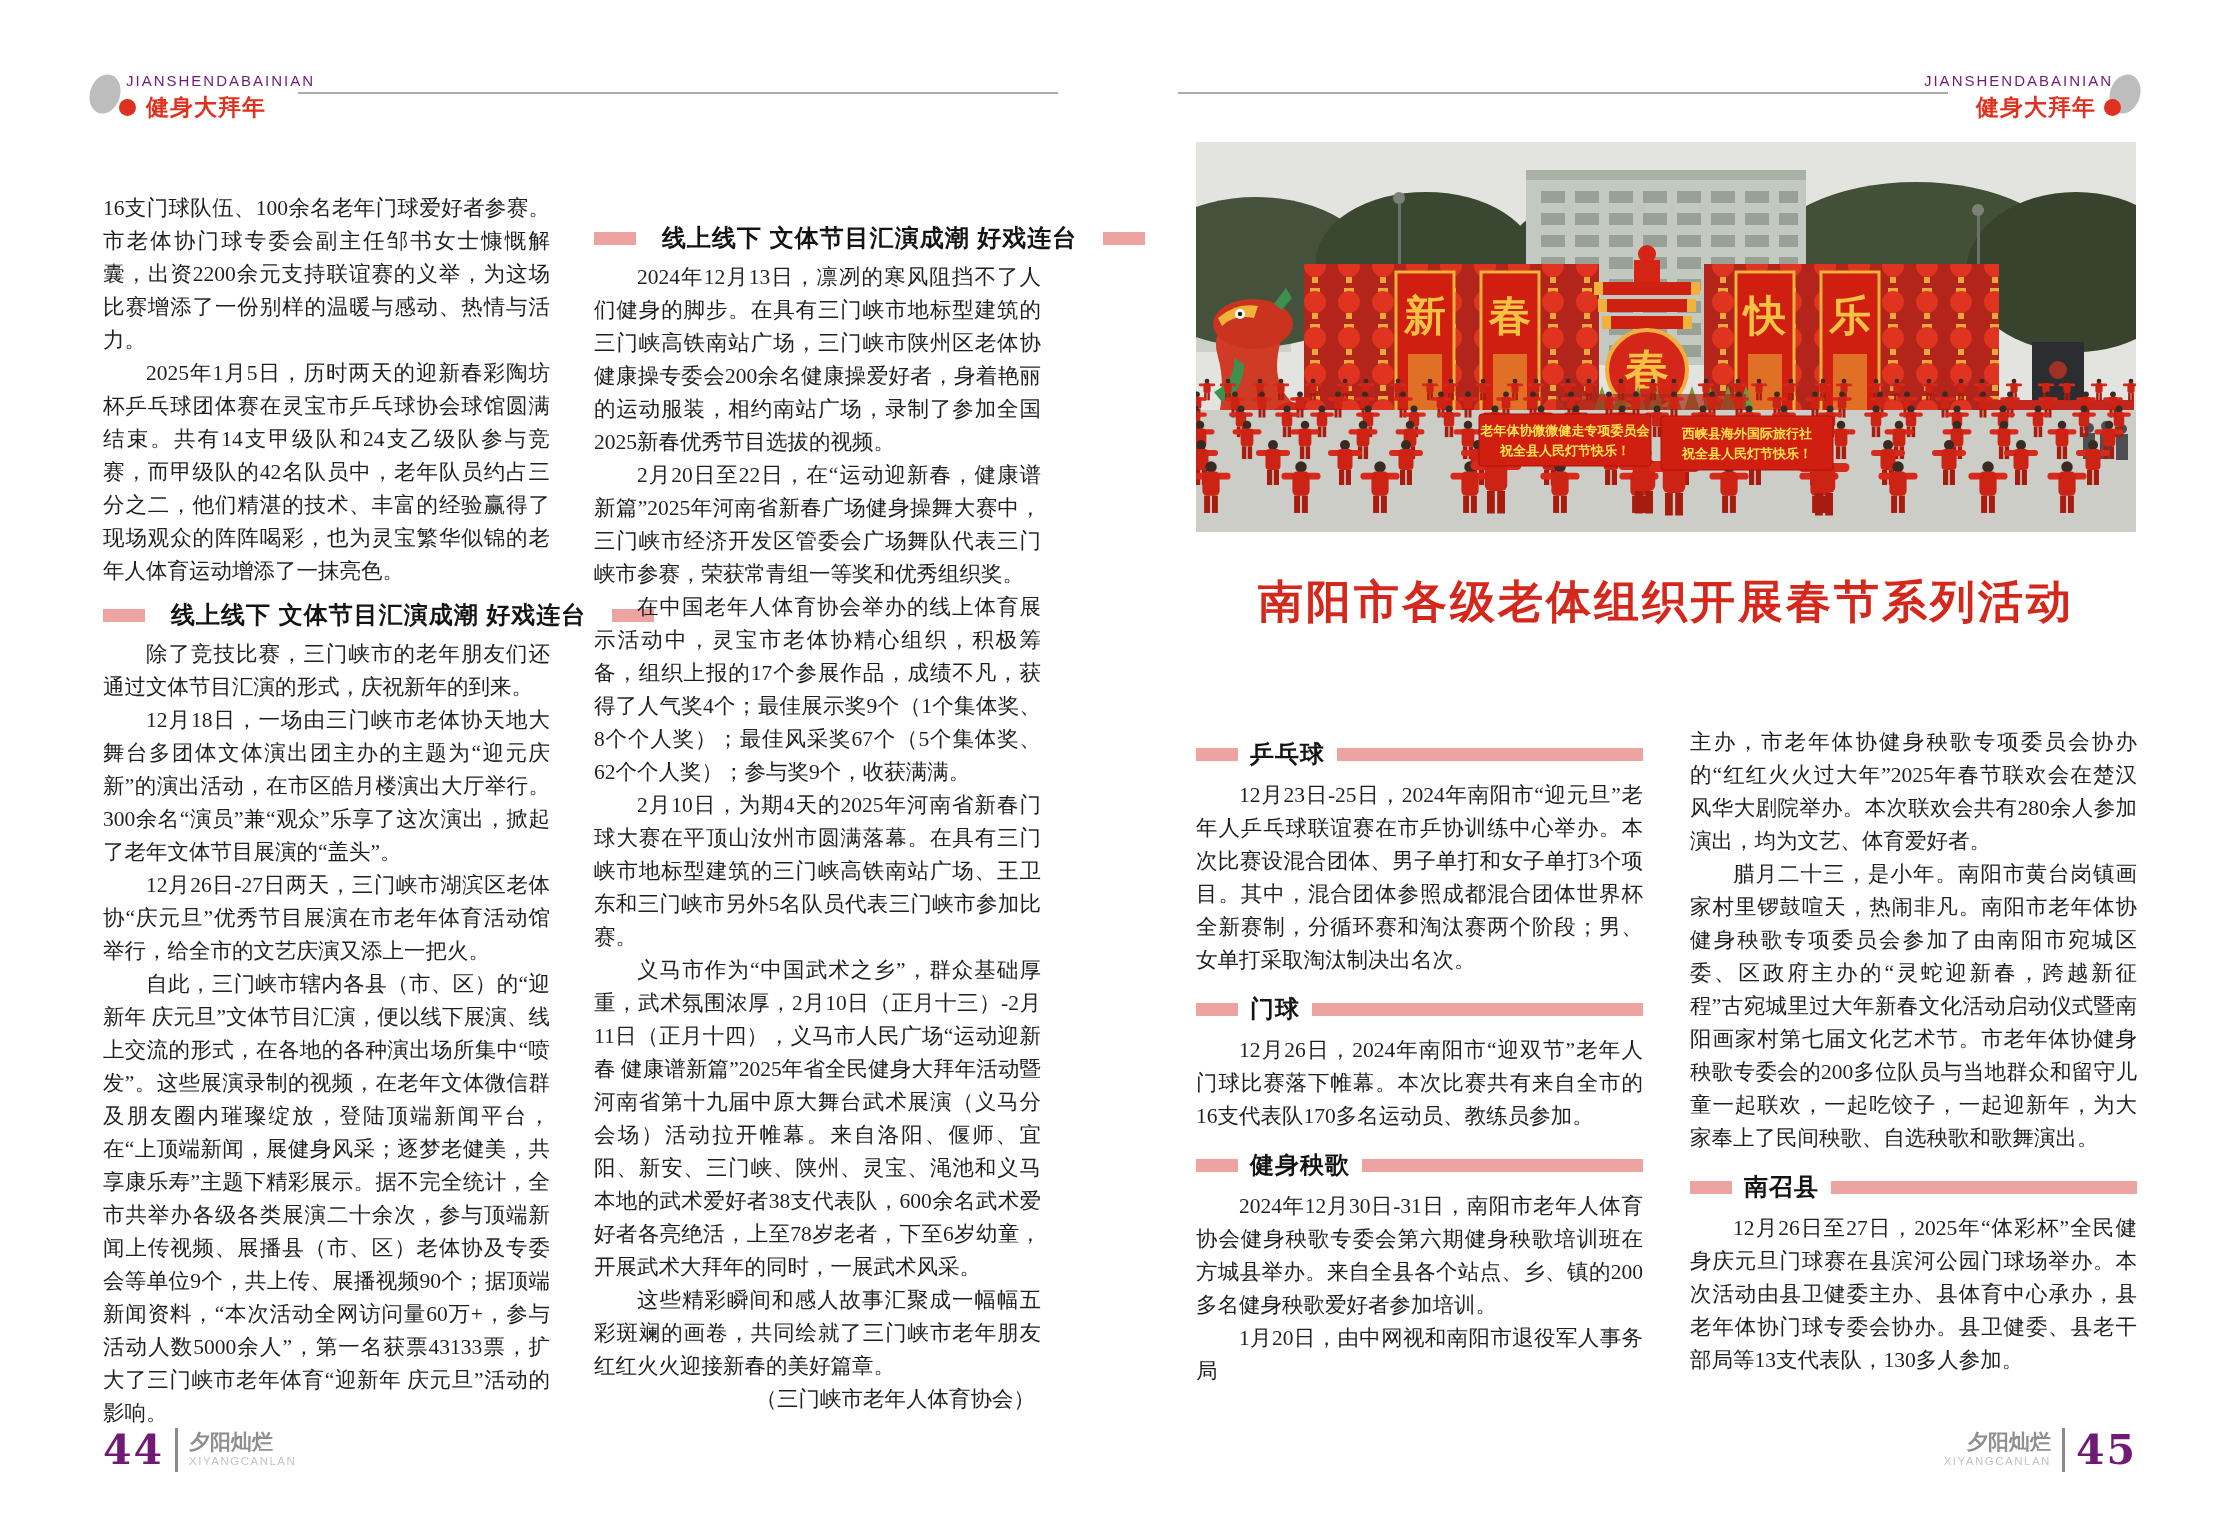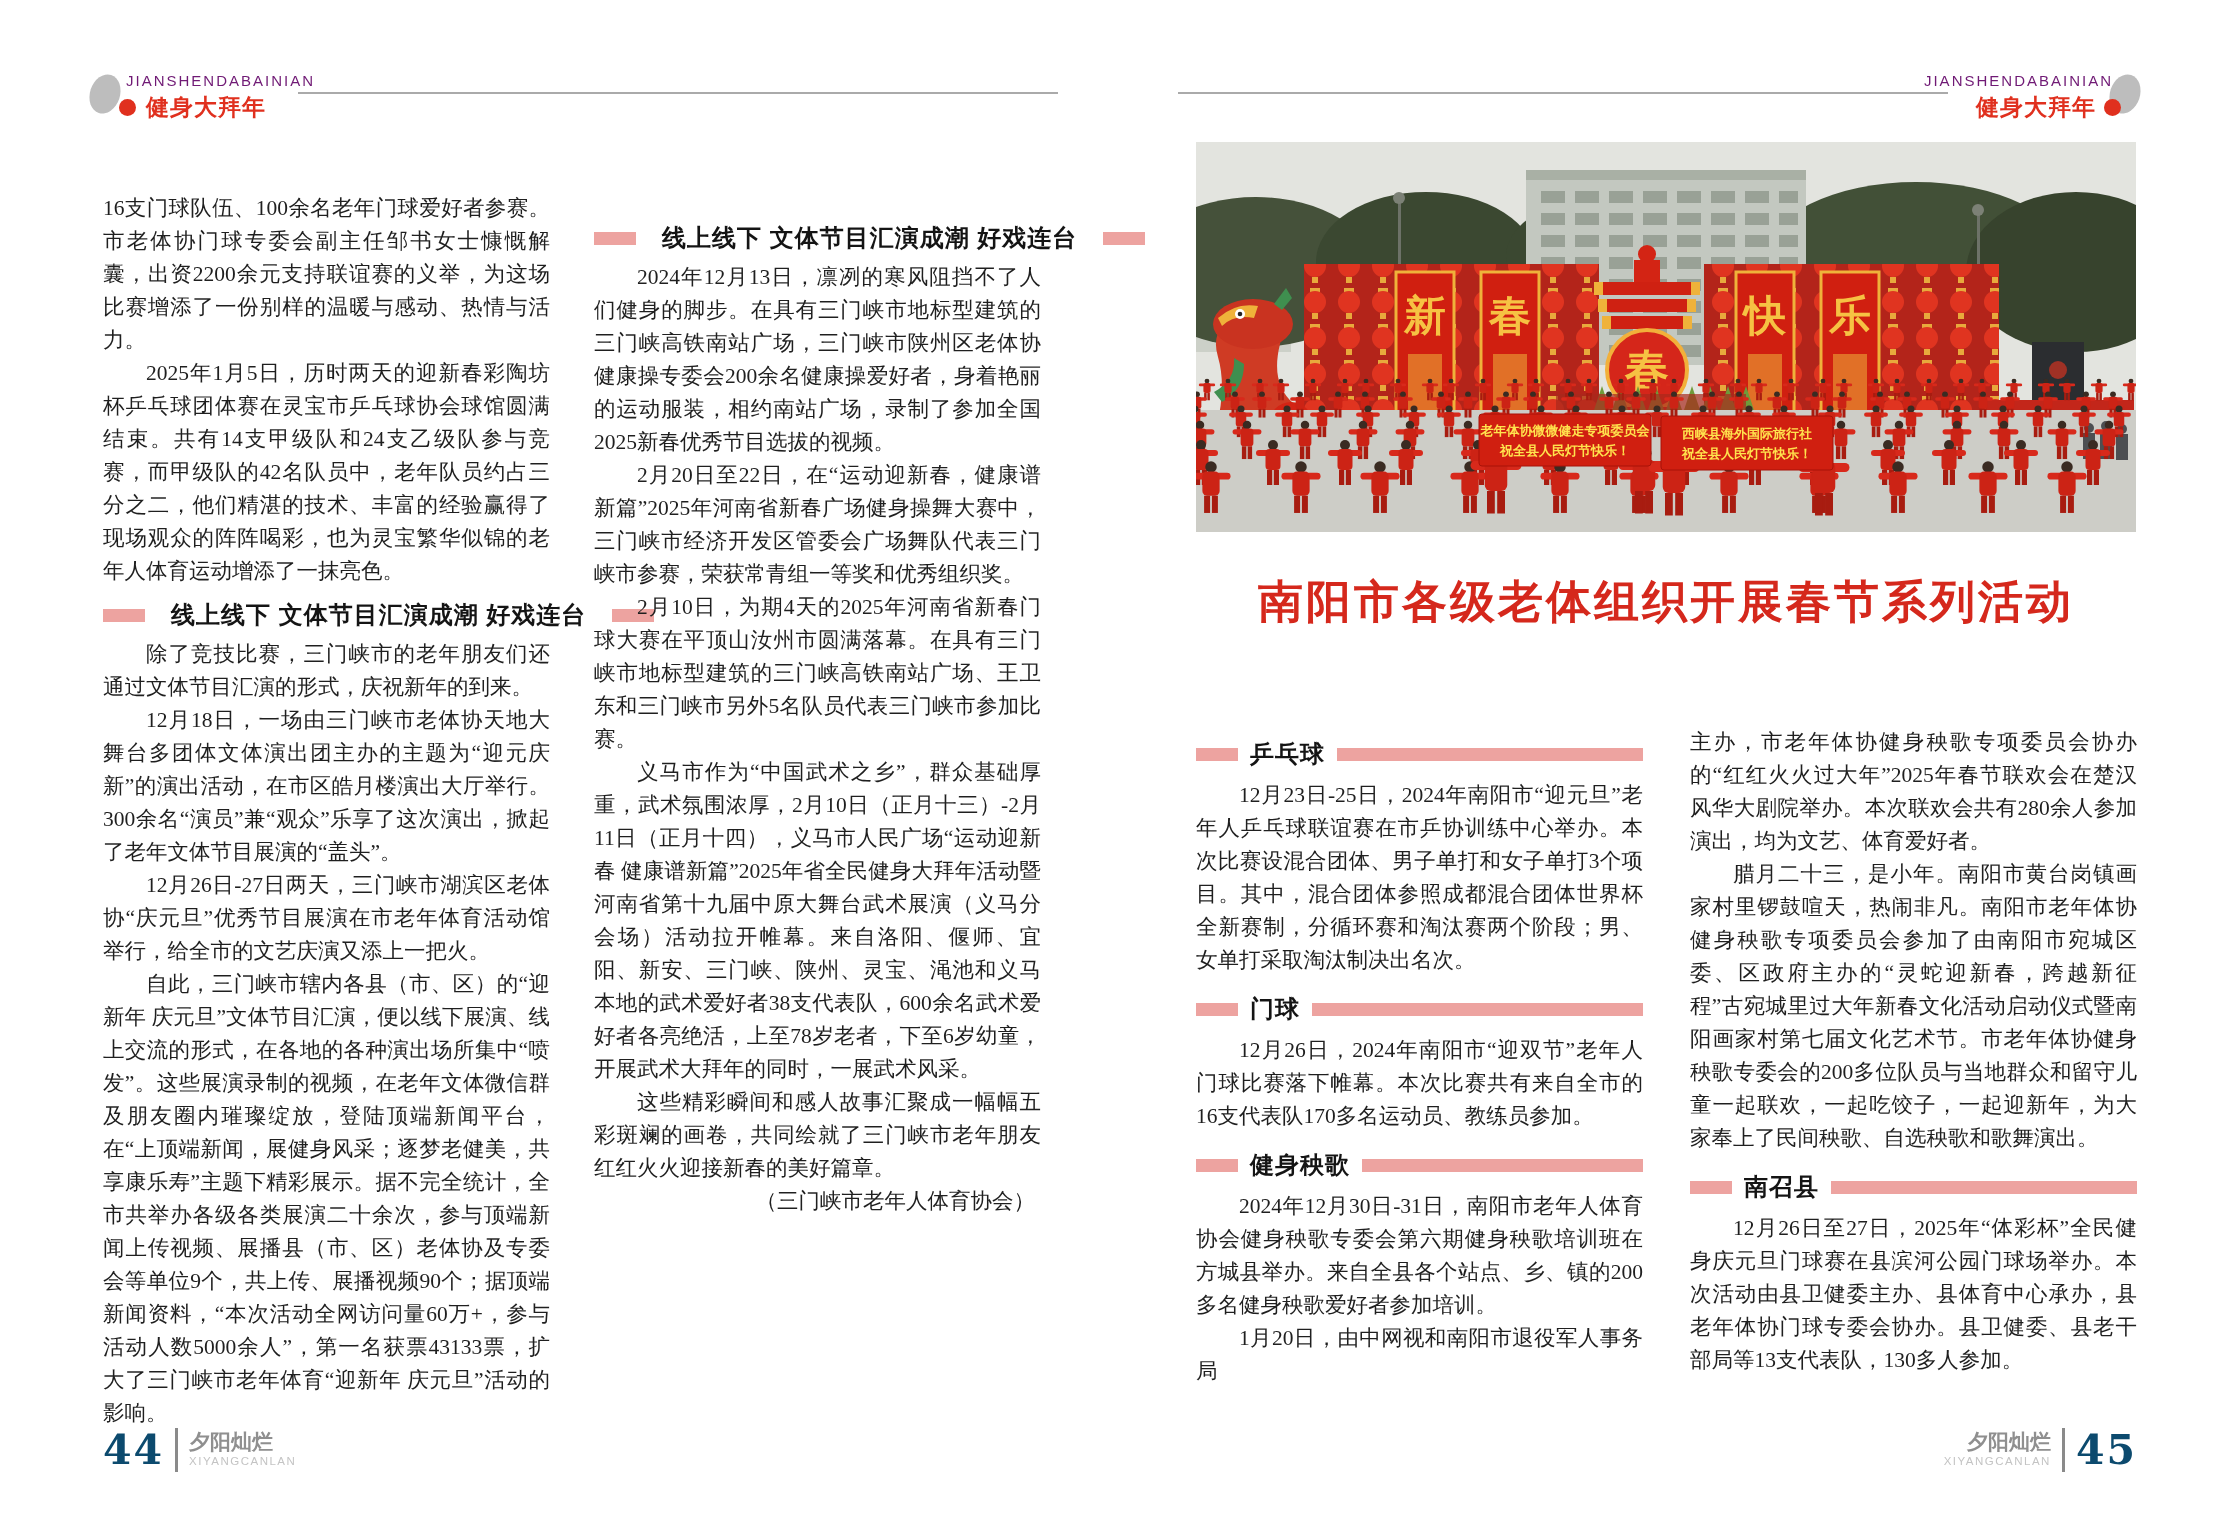--- a/index.html
+++ b/index.html
@@ -32,21 +32,21 @@
              font-family:"Liberation Sans","DejaVu Sans",sans-serif;font-weight:bold;
              font-size:45px;letter-spacing:3px;color:#d5281c;white-space:nowrap;}
   
   .photo{position:absolute;left:1196px;top:142px;width:940px;height:390px;display:block;}
   .bt{fill:#ffe34d;font-family:"Liberation Sans","DejaVu Sans",sans-serif;font-weight:bold;
       font-size:13px;text-anchor:middle;}
   .deco-ch{fill:#f6c243;font-family:"Liberation Sans","DejaVu Sans",sans-serif;font-weight:bold;text-anchor:middle;}
   
   .foot{position:absolute;top:1426px;display:flex;align-items:center;}
   .foot .num{font-family:"DejaVu Serif","Liberation Serif",serif;font-weight:bold;font-size:41px;
-             letter-spacing:2px;color:#0c4a6e;line-height:48px;}
+             letter-spacing:2px;color:#701a75;line-height:48px;}
   .foot .vbar{width:3px;height:44px;background:#8a8a8a;margin:0 11px;}
   .foot .mag-cn{font-family:"Liberation Sans","DejaVu Sans",sans-serif;font-weight:bold;
                 font-size:21px;color:#8f8f8f;line-height:22px;}
   .foot .mag-en{font-family:"Liberation Sans","DejaVu Sans",sans-serif;font-size:11.5px;
                 letter-spacing:1.5px;color:#c4c4c4;line-height:16px;}
   .foot.right .stack{text-align:right;}
 </style>
 </head>
 <body>
 
@@ -77,20 +77,21 @@
 </div>
 
 <div class="col" style="left:594px;top:226px;">
   <div class="sec1" style="margin-top:0;">
     <span class="bar"></span>
     <span class="sec-t">线上线下 文体节目汇演成潮 好戏连台</span>
     <span class="bar"></span>
   </div>
   <p>2024年12月13日，凛冽的寒风阻挡不了人们健身的脚步。在具有三门峡市地标型建筑的三门峡高铁南站广场，三门峡市陕州区老体协健康操专委会200余名健康操爱好者，身着艳丽的运动服装，相约南站广场，录制了参加全国2025新春优秀节目选拔的视频。</p>
   <p>2月20日至22日，在“运动迎新春，健康谱新篇”2025年河南省新春广场健身操舞大赛中，三门峡市经济开发区管委会广场舞队代表三门峡市参赛，荣获常青组一等奖和优秀组织奖。</p>
+  <p>在中国老年人体育协会举办的线上体育展示活动中，灵宝市老体协精心组织，积极筹备，组织上报的17个参展作品，成绩不凡，获得了人气奖4个；最佳展示奖9个（1个集体奖、8个个人奖）；最佳风采奖67个（5个集体奖、62个个人奖）；参与奖9个，收获满满。</p>
   <p>2月10日，为期4天的2025年河南省新春门球大赛在平顶山汝州市圆满落幕。在具有三门峡市地标型建筑的三门峡高铁南站广场、王卫东和三门峡市另外5名队员代表三门峡市参加比赛。</p>
   <p>义马市作为“中国武术之乡”，群众基础厚重，武术氛围浓厚，2月10日（正月十三）-2月11日（正月十四），义马市人民广场“运动迎新春 健康谱新篇”2025年省全民健身大拜年活动暨河南省第十九届中原大舞台武术展演（义马分会场）活动拉开帷幕。来自洛阳、偃师、宜阳、新安、三门峡、陕州、灵宝、渑池和义马本地的武术爱好者38支代表队，600余名武术爱好者各亮绝活，上至78岁老者，下至6岁幼童，开展武术大拜年的同时，一展武术风采。</p>
   <p>这些精彩瞬间和感人故事汇聚成一幅幅五彩斑斓的画卷，共同绘就了三门峡市老年朋友红红火火迎接新春的美好篇章。</p>
   <p class="byline">（三门峡市老年人体育协会）</p>
 </div>
 
 <svg id="photo-svg" class="photo" viewBox="0 0 940 390" preserveAspectRatio="none">
   <defs>
     <g id="person">
       <circle cx="0" cy="-27" r="5" fill="#3a2b22"></circle>

